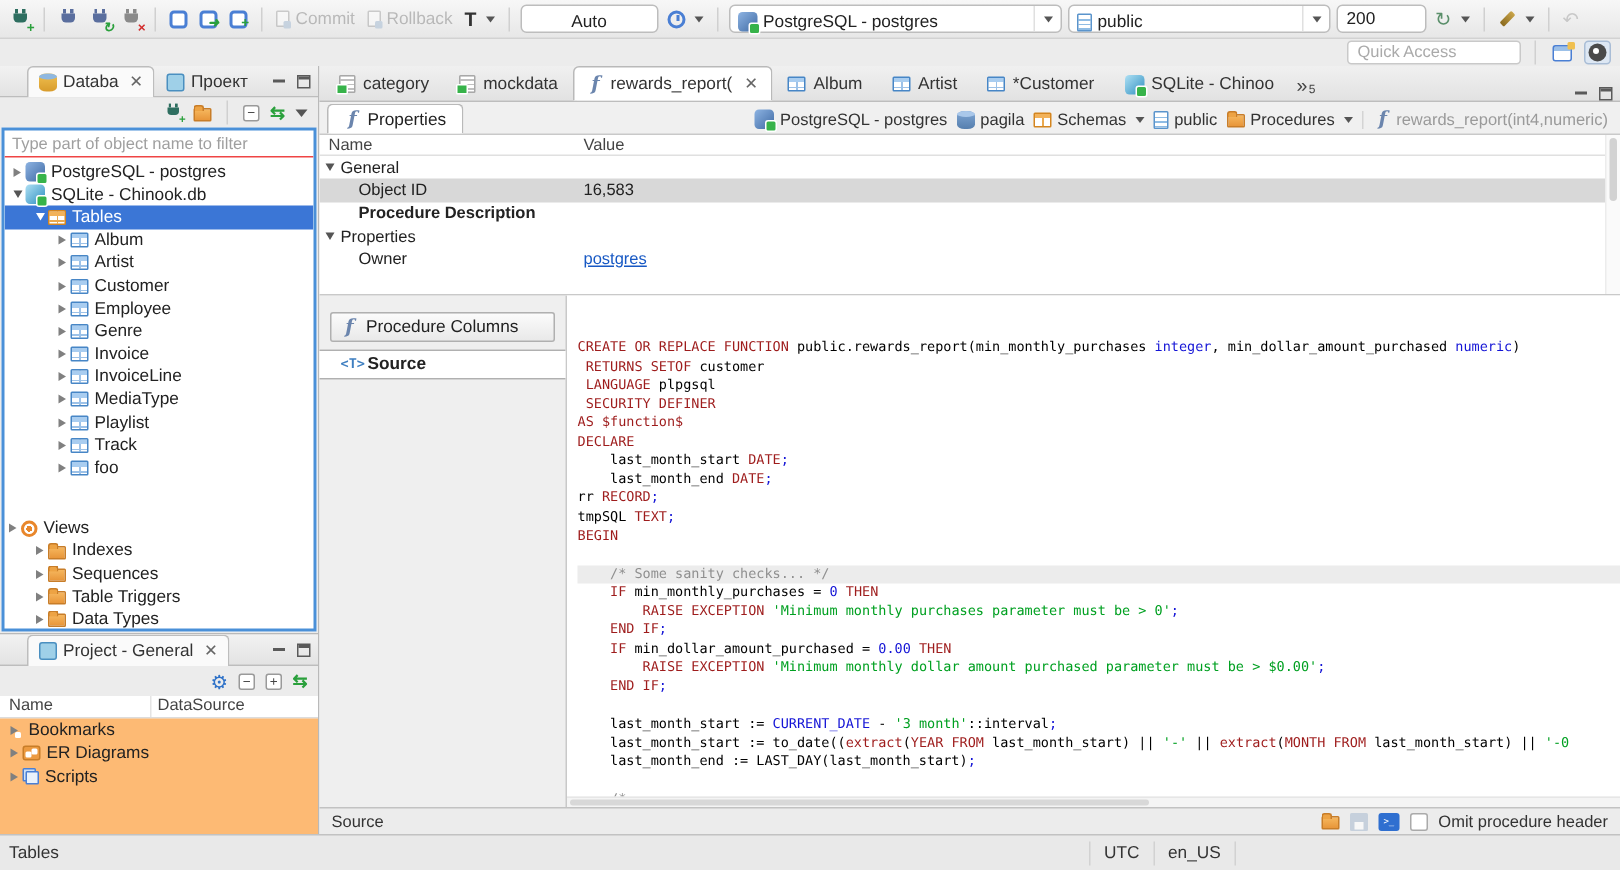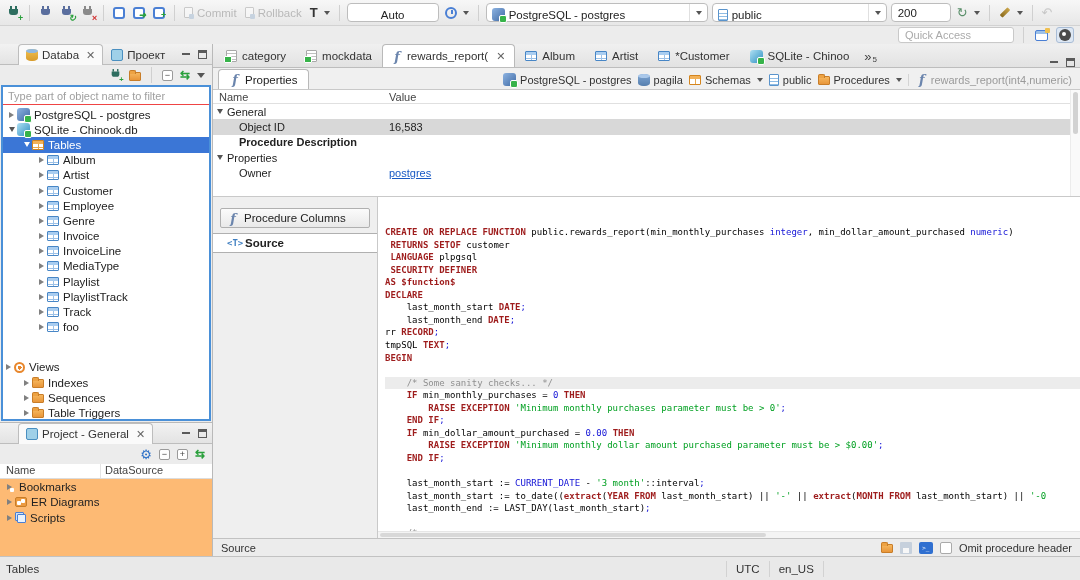--- a/index.html
+++ b/index.html
@@ -147,21 +147,21 @@
 
 .obj-body{flex:1;display:flex;min-height:0}
 .side-tabs{width:165px;background:#efefef;border-right:1px solid #c9c9c9;padding:11px 0 0 7px;flex:0 0 auto}
 .side-tab{display:flex;align-items:center;gap:6px;height:20px;padding:0 7px;border:1px solid #b0b0b0;background:linear-gradient(#fbfbfb,#e9e9e9);margin-right:7px;border-radius:2px;font-size:11.5px;white-space:nowrap}
 .side-tab.active{background:#fff;font-weight:bold;border-left:none;border-right:none;border-radius:0;margin:5px 0 0 -7px;padding-left:14px}
 
 
 .code{flex:1;background:#fff;position:relative;overflow:hidden;padding:4px 0 0 7px;font-family:"DejaVu Sans Mono",monospace;font-size:9px;line-height:12.55px;white-space:pre;color:#000}
 .code-line{height:12.55px}
 .code-line.hl{background:#ececec}
-.tok-kw{color:#9e1c1c;font-weight:bold}
+.tok-kw{color:#9e1c1c;font-weight:normal}
 .tok-type{color:#1414d6}
 .tok-num{color:#1414d6}
 .tok-p{color:#1414d6}
 .tok-str{color:#00a021}
 .tok-com{color:#8f8f8f}
 .tok-x{color:#000}
 .hscroll{position:absolute;left:0;right:0;bottom:0;height:7px;background:#f4f4f4;border-top:1px solid #e6e6e6}
 .hscroll::after{content:'';position:absolute;left:2px;top:1px;width:55%;height:4px;background:#d8d8d8;border-radius:3px}
 
 
@@ -394,27 +394,20 @@
               </span>
               <span class="ic ic-table"></span>
               <span class="tree-label">MediaType</span>
             </div>
             <div class="tree-row" style="padding-left: 33px;">
               <span class="tw">
                 <span class="tw-right"></span>
               </span>
               <span class="ic ic-table"></span>
               <span class="tree-label">Playlist</span>
-            </div>
-            <div class="tree-row" style="padding-left: 33px;">
-              <span class="tw">
-                <span class="tw-right"></span>
-              </span>
-              <span class="ic ic-table"></span>
-              <span class="tree-label">PlaylistTrack</span>
             </div>
             <div class="tree-row" style="padding-left: 33px;">
               <span class="tw">
                 <span class="tw-right"></span>
               </span>
               <span class="ic ic-table"></span>
               <span class="tree-label">Track</span>
             </div>
             <div class="tree-row" style="padding-left: 33px;">
               <span class="tw">

